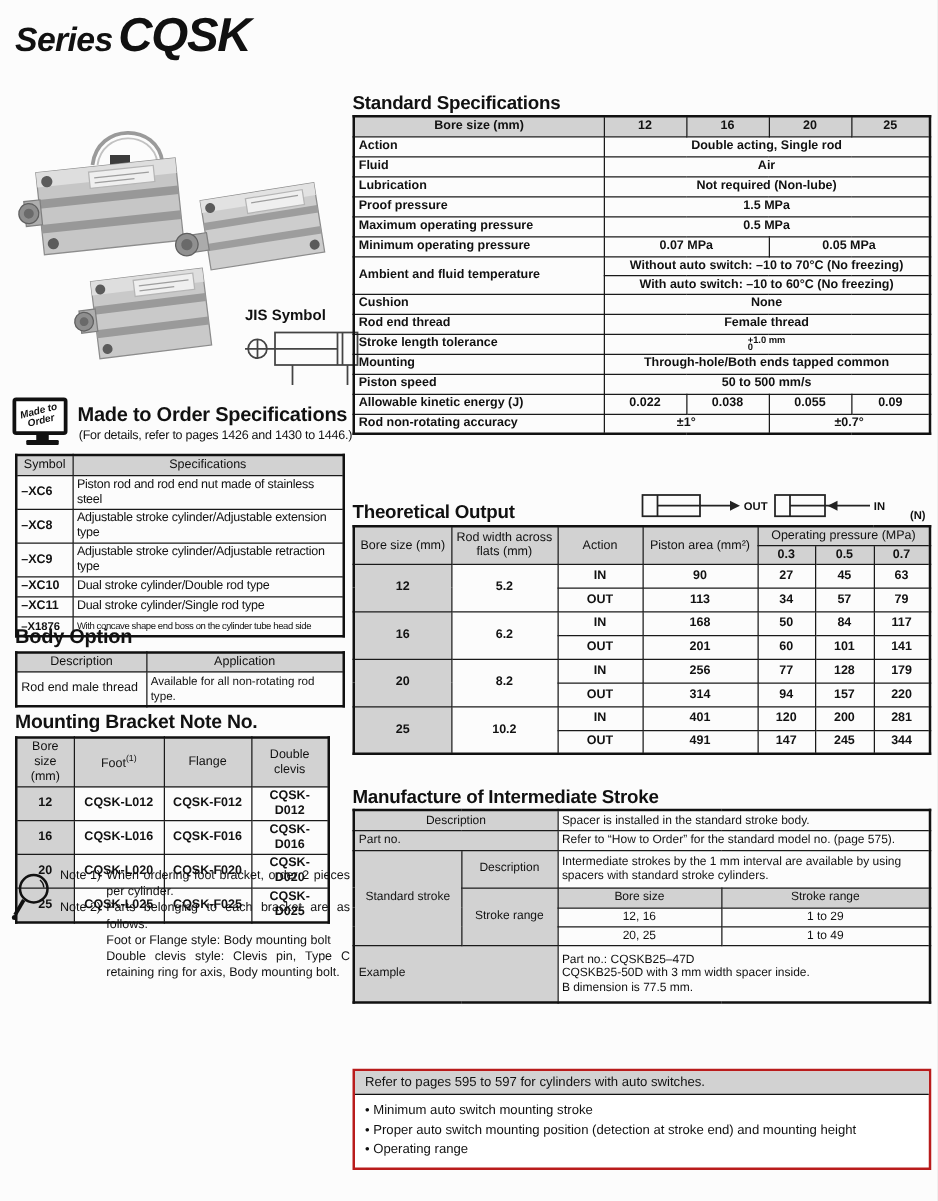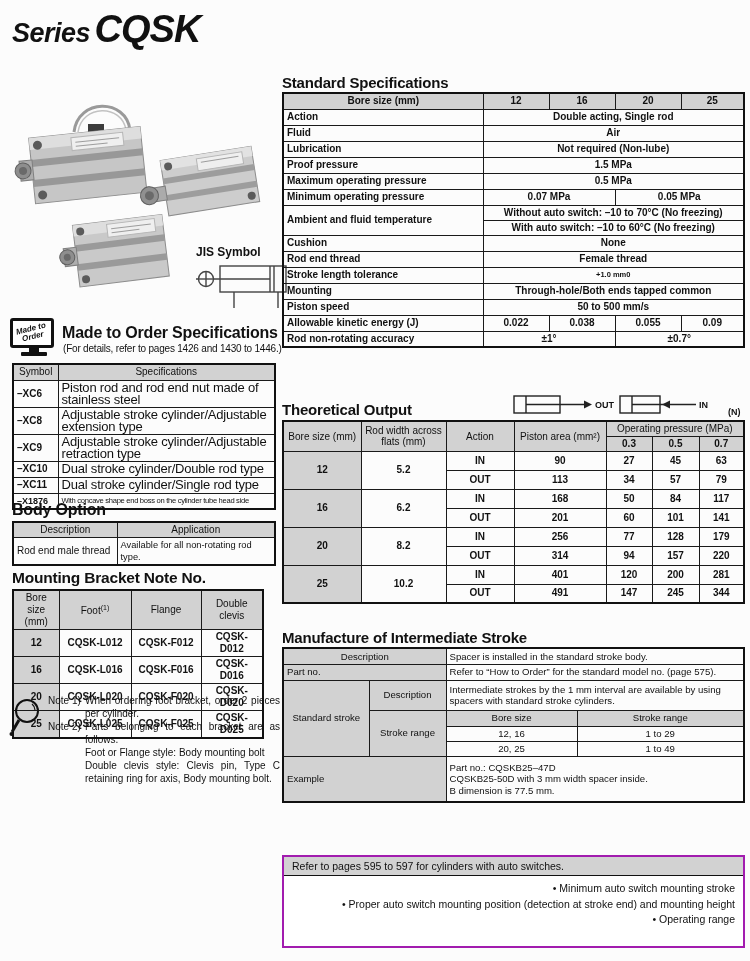--- a/index.html
+++ b/index.html
@@ -21,52 +21,52 @@
   table { border-collapse:collapse; table-layout:fixed; font-size:10px; color:#111; }
   td { border:1px solid #1a1a1a; padding:1px 3px; line-height:12px; vertical-align:middle; }
   table.frame { border:2px solid #111; }
   .gray { background:#d2d2d2; }
   .c { text-align:center; }
   .b { font-weight:bold; }
 
   
   .std-table td { height:16px; }
   .std-table .sub td { height:14px; }
-  .tol { display:inline-flex; flex-direction:row; align-items:flex-start; font-size:7.5px; line-height:6.5px; font-weight:bold; vertical-align:middle; }
+  .tol { display:inline-flex; flex-direction:column; align-items:flex-start; font-size:7.5px; line-height:6.5px; font-weight:bold; vertical-align:middle; }
 
   
   .theo-table td { height:19px; }
   .theo-table td.hd { height:15px; line-height:11px; }
   .unit-n { font-weight:bold; font-size:9px; }
 
   
   .mto-icon { width:48px; height:42px; }
   .mto-screen { width:44px; height:30px; border:3px solid #111; border-radius:3px; background:#fff;
     display:flex; align-items:center; justify-content:center; overflow:hidden; }
   .mto-screen span { display:block; transform:rotate(-14deg); font-style:italic; font-weight:bold; font-size:8px; line-height:8px; text-align:center; }
   .mto-neck { width:10px; height:4px; background:#111; margin:0 auto; }
   .mto-base { width:26px; height:4px; background:#111; margin:0 auto; border-radius:1px; }
 
   .mto-sub { font-size:10px; font-weight:normal; letter-spacing:-0.2px; white-space:nowrap; }
   .mto-table td { height:16px; }
-  .mto-table .spec { font-size:13px; letter-spacing:-0.2px;margin-top:12px; }
+  .mto-table .spec { font-size:10px; letter-spacing:-0.2px;margin-top:12px; }
   .mto-table .spec-xs { font-size:7.6px; letter-spacing:-0.3px; }
 
   
   .note-row { display:flex; font-size:10px; line-height:13px; }
   .note-label { flex:0 0 37px; white-space:nowrap; }
   .note-text { flex:1; text-align:justify; }
 
   
   .int-table td { font-size:9.6px; line-height:11.5px; }
 
   
-  .as-box { width:463px; border:2px solid #a21caf; background:#fff; }
+  .as-box { width:463px; border:2px solid #b91c1c; background:#fff; }
   .as-head { background:#d2d2d2; border-bottom:1px solid #111; font-size:10.5px; padding:3px 8px; }
-  .as-body { padding:5px 8px 18px 8px;text-align:right; }
+  .as-body { padding:5px 8px 6px 8px; }
   .as-bullet { font-size:10.5px; line-height:15.5px; }
   .as-bullet::before { content:"• "; }
 
   sup.small { font-size:7px; vertical-align:super; }
 </style>
 </head>
 <body>
 
 <div id="page">
 

